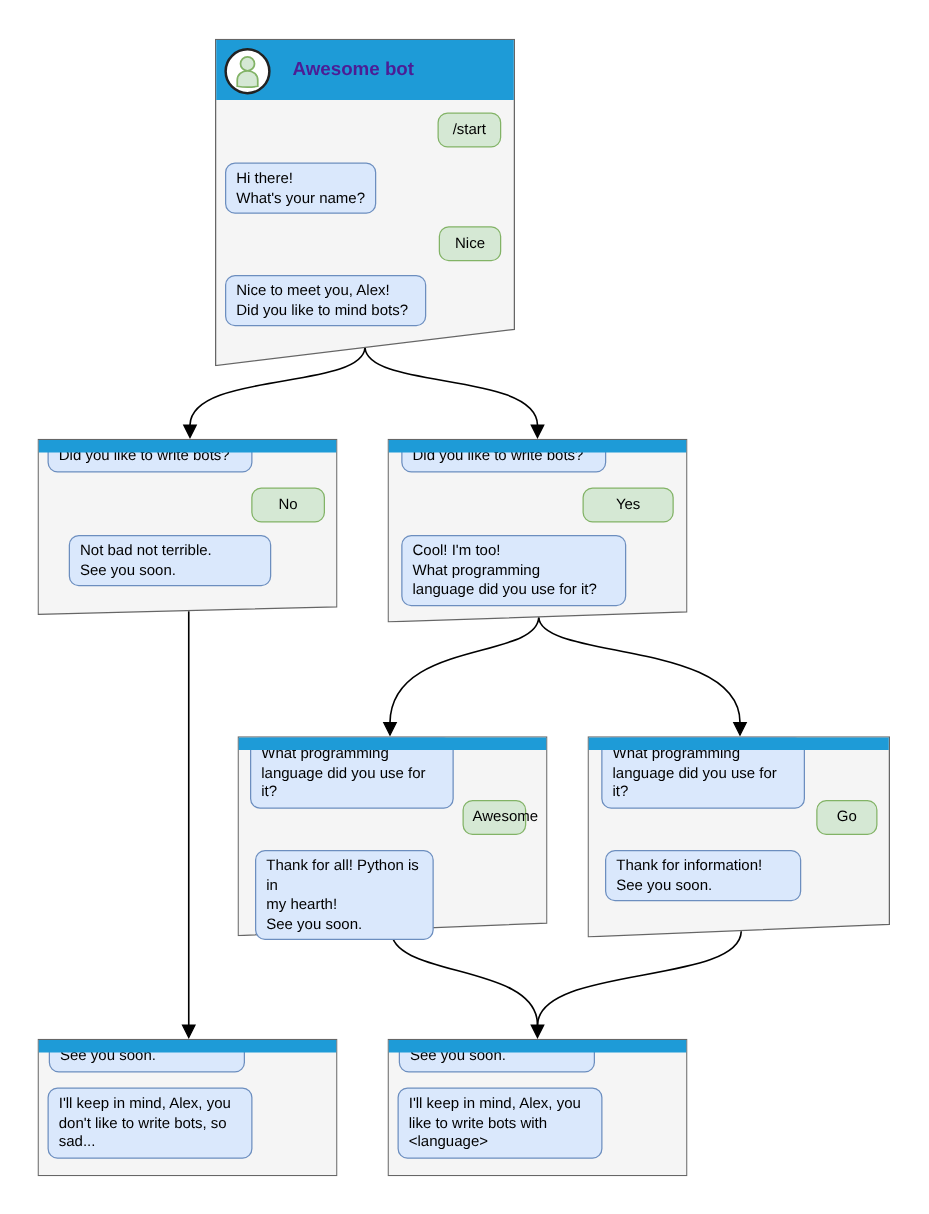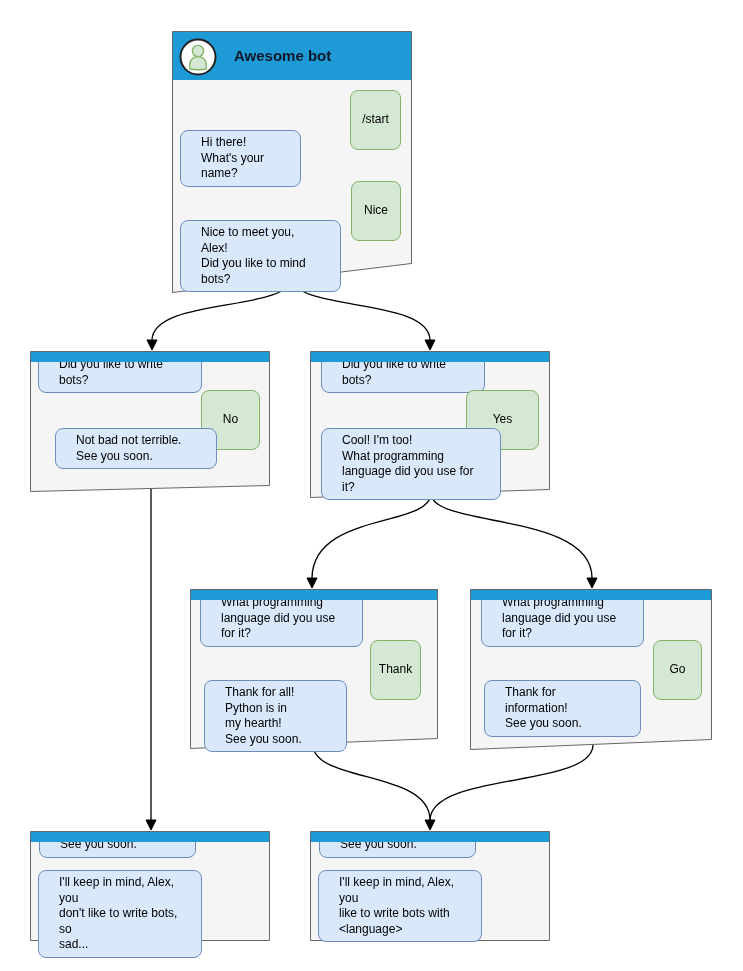--- a/index.html
+++ b/index.html
@@ -22,35 +22,35 @@
     background:var(--titlebar-blue,#1e9bd7); z-index:3;
   }
   .main-header {
     position:absolute; left:1px; right:1px; top:1px; height:48px;
     background:var(--titlebar-blue,#1e9bd7); z-index:3;
     display:flex; align-items:center;
   }
   .avatar { position:absolute; left:6px; top:6px; width:38px; height:38px; }
   .title {
     position:absolute; left:61px; top:0; height:48px; line-height:48px;
-    color:#0f172a; font-size:15px; font-weight:bold; white-space:nowrap;
+    color:#4c1d95; font-size:15px; font-weight:bold; white-space:nowrap;
   }
   .bubble {
     position:absolute; z-index:2; box-sizing:border-box;
     font-size:12px; line-height:1.3; color:#000;
-    white-space:pre-line; border-radius:8px; padding:4px 20px;
+    white-space:pre-line; border-radius:8px; padding:4px 8px;
   }
   .bubble.bot {
     background:var(--bot-bubble-bg,#dae8fc);
     border:1px solid var(--bot-bubble-border,#6c8ebf);
   }
   .bubble.user {
     background:var(--user-bubble-bg,#d5e8d4);
     border:1px solid var(--user-bubble-border,#82b366);
-    text-align:center; padding:21px 7px;
+    text-align:center; padding:5px 7px;
   }
   .avatar .ring { fill:#ffffff; stroke:#222222; stroke-width:2px; }
   .avatar .person { fill:var(--user-bubble-bg,#d5e8d4); stroke:var(--user-bubble-border,#82b366); stroke-width:1.4px; }
 </style>
 </head>
 <body>
 
 <div id="canvas">
 
   <svg id="connectors" width="743" height="971">
@@ -116,21 +116,21 @@
 language did you use for it?</div>
   </div>
 
   <div class="win" style="left:190px;top:589px;width:248px;height:160px">
     <svg class="shape" width="248" height="160">
       <polygon points="0.5,0.5 247.5,0.5 247.5,149.5 0.5,159.5"></polygon>
     </svg>
     <div class="bar"></div>
     <div class="bubble bot" style="left:10px;top:1px;width:163px">What programming
 language did you use for it?</div>
-    <div class="bubble user" style="right:17px;top:51px;width:51px">Thank</div>
+    <div class="bubble user" style="right:17px;top:51px;width:51px">Awesome</div>
     <div class="bubble bot" style="left:14px;top:91px;width:143px">Thank for all! Python is in
 my hearth!
 See you soon.</div>
   </div>
 
   <div class="win" style="left:470px;top:589px;width:242px;height:161px">
     <svg class="shape" width="242" height="161">
       <polygon points="0.5,0.5 241.5,0.5 241.5,150.5 0.5,160.5"></polygon>
     </svg>
     <div class="bar"></div>

